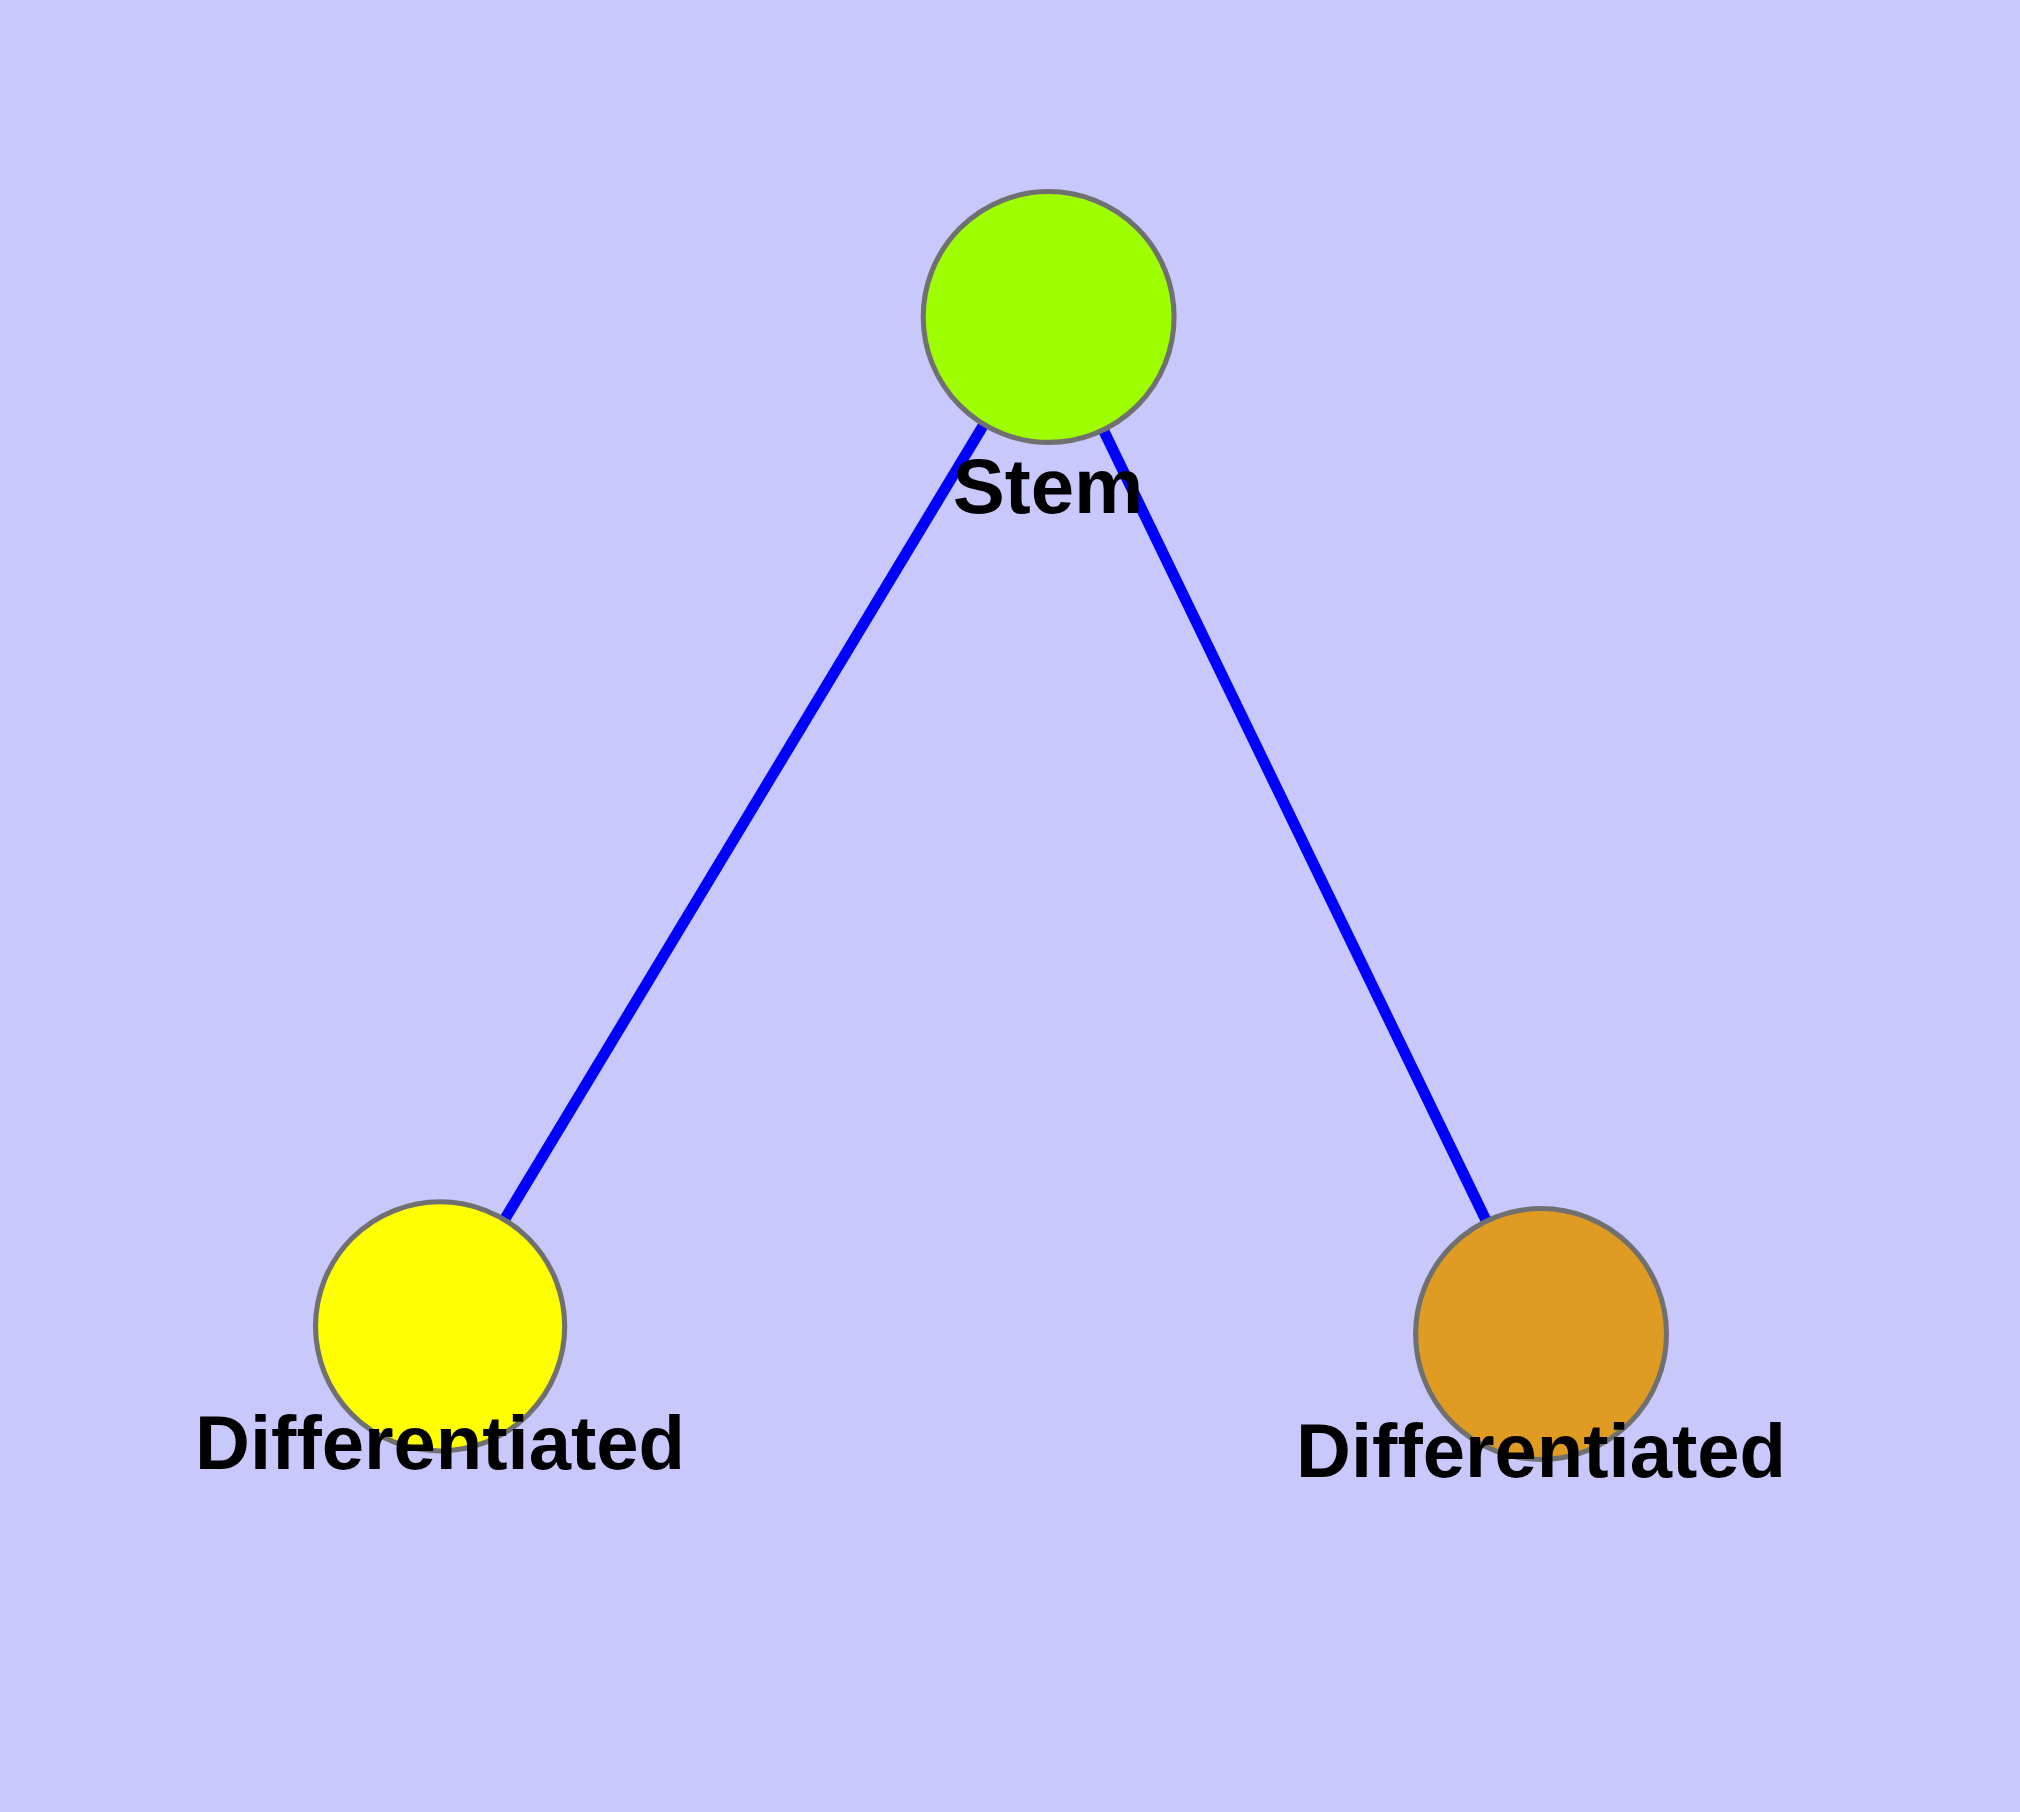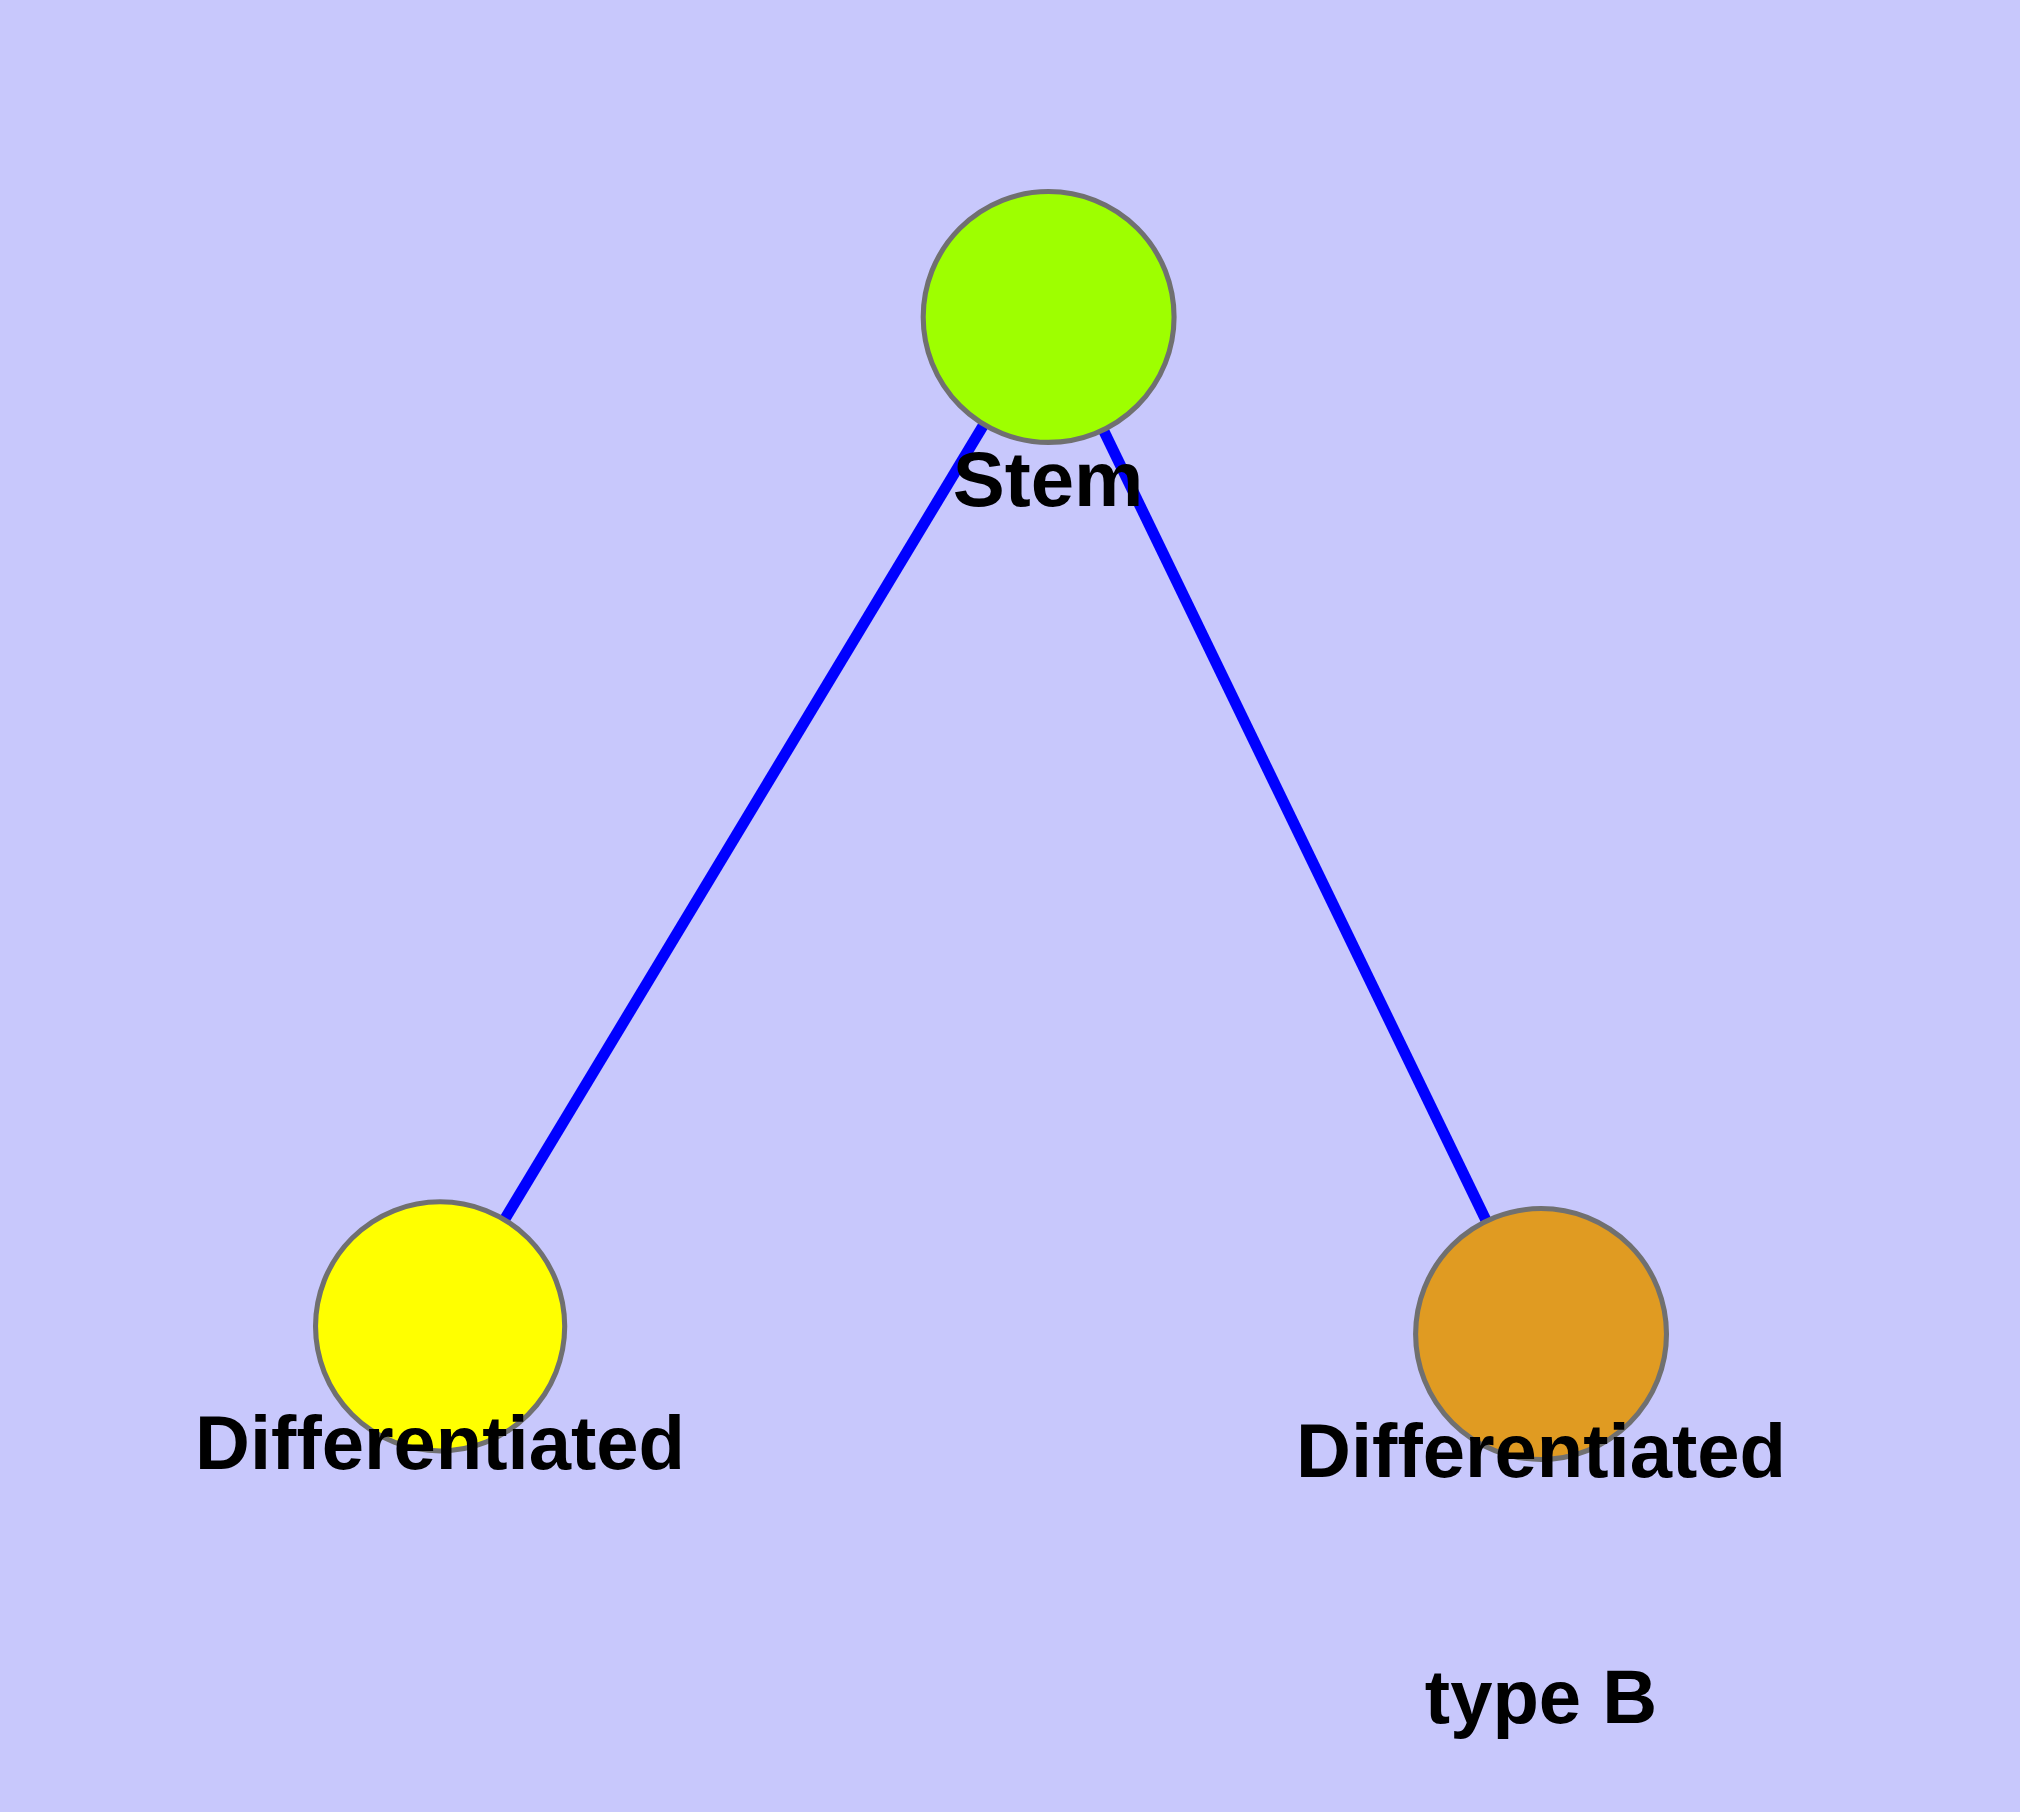--- a/index.html
+++ b/index.html
@@ -66,27 +66,26 @@
       <line x1="1237" y1="374" x2="1818" y2="1574" stroke="#0000ff" stroke-width="13" stroke-linecap="butt"></line>
     </g>
 
     <g>
       <circle cx="1237" cy="374" r="148" fill="#9eff00" stroke="#707070" stroke-width="6"></circle>
       <circle cx="519" cy="1565" r="147" fill="#ffff00" stroke="#707070" stroke-width="6"></circle>
       <circle cx="1818" cy="1574" r="148" fill="#e09b22" stroke="#707070" stroke-width="6"></circle>
     </g>
   </svg>
 
-  <div class="node-label" id="label-stem" style="font-size: 78px; width: 678px; left: 709px; top: 269px; color: rgb(0, 0, 0);">
+  <div class="node-label" id="label-stem" style="font-size: 78px; width: 678px; left: 709px; top: 276px; color: rgb(0, 0, 0);">
     <div>Stem</div>
   </div>
 
   <div class="node-label" id="label-type-a" style="font-size: 76px; width: 678px; left: 101px; top: 1238px; color: rgb(0, 0, 0);">
     <div>Differentiated</div>
   </div>
 
   <div class="node-label" id="label-type-b" style="font-size: 76px; width: 678px; left: 1202px; top: 1246px; color: rgb(0, 0, 0);">
     <div>Differentiated</div>
-    <div>type B</div>
   </div>
 
 </div>
 
 
 </body></html>

